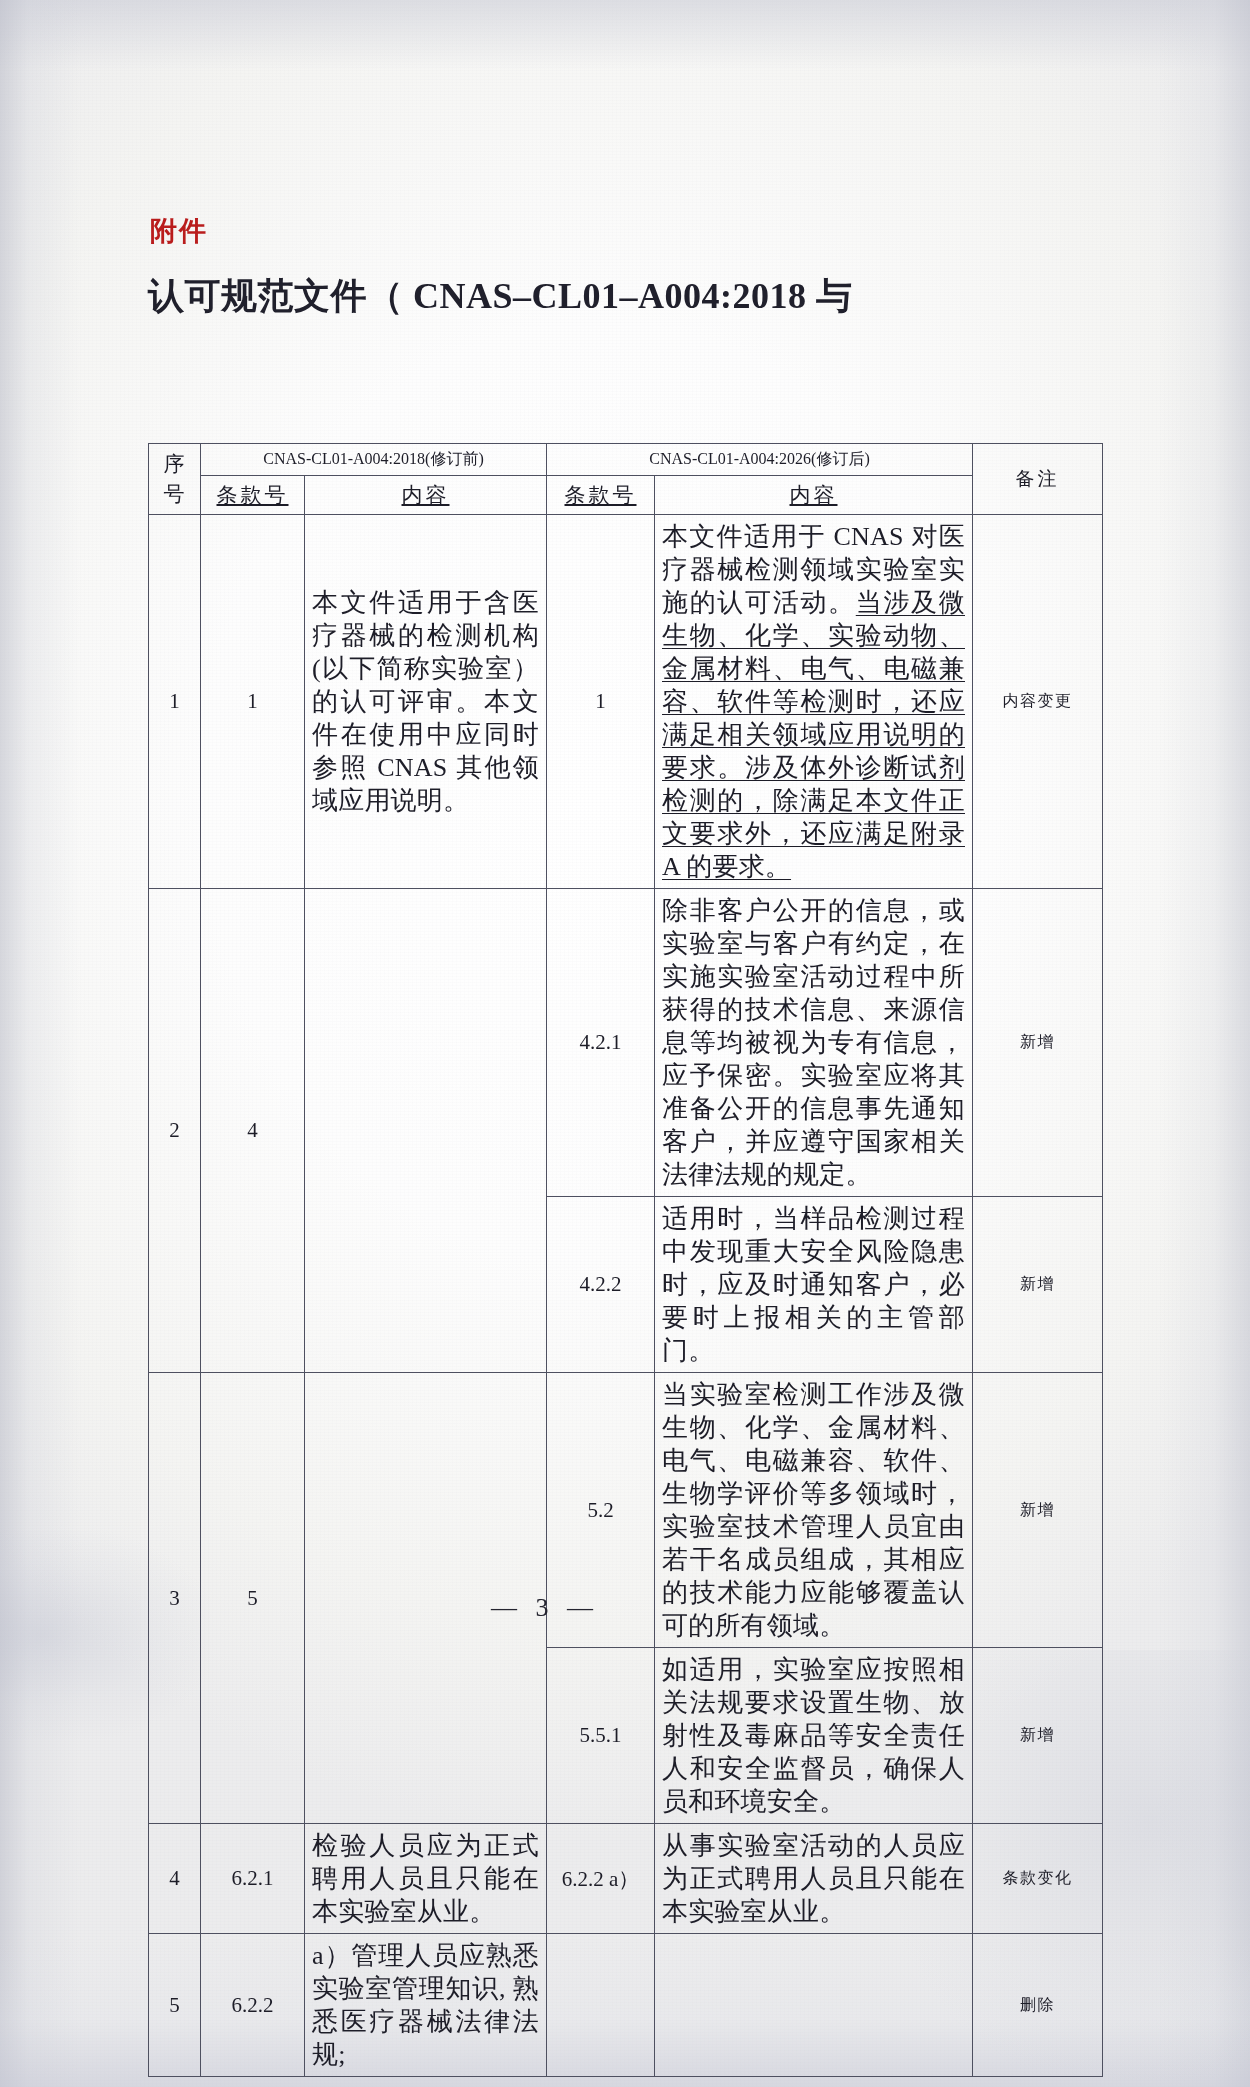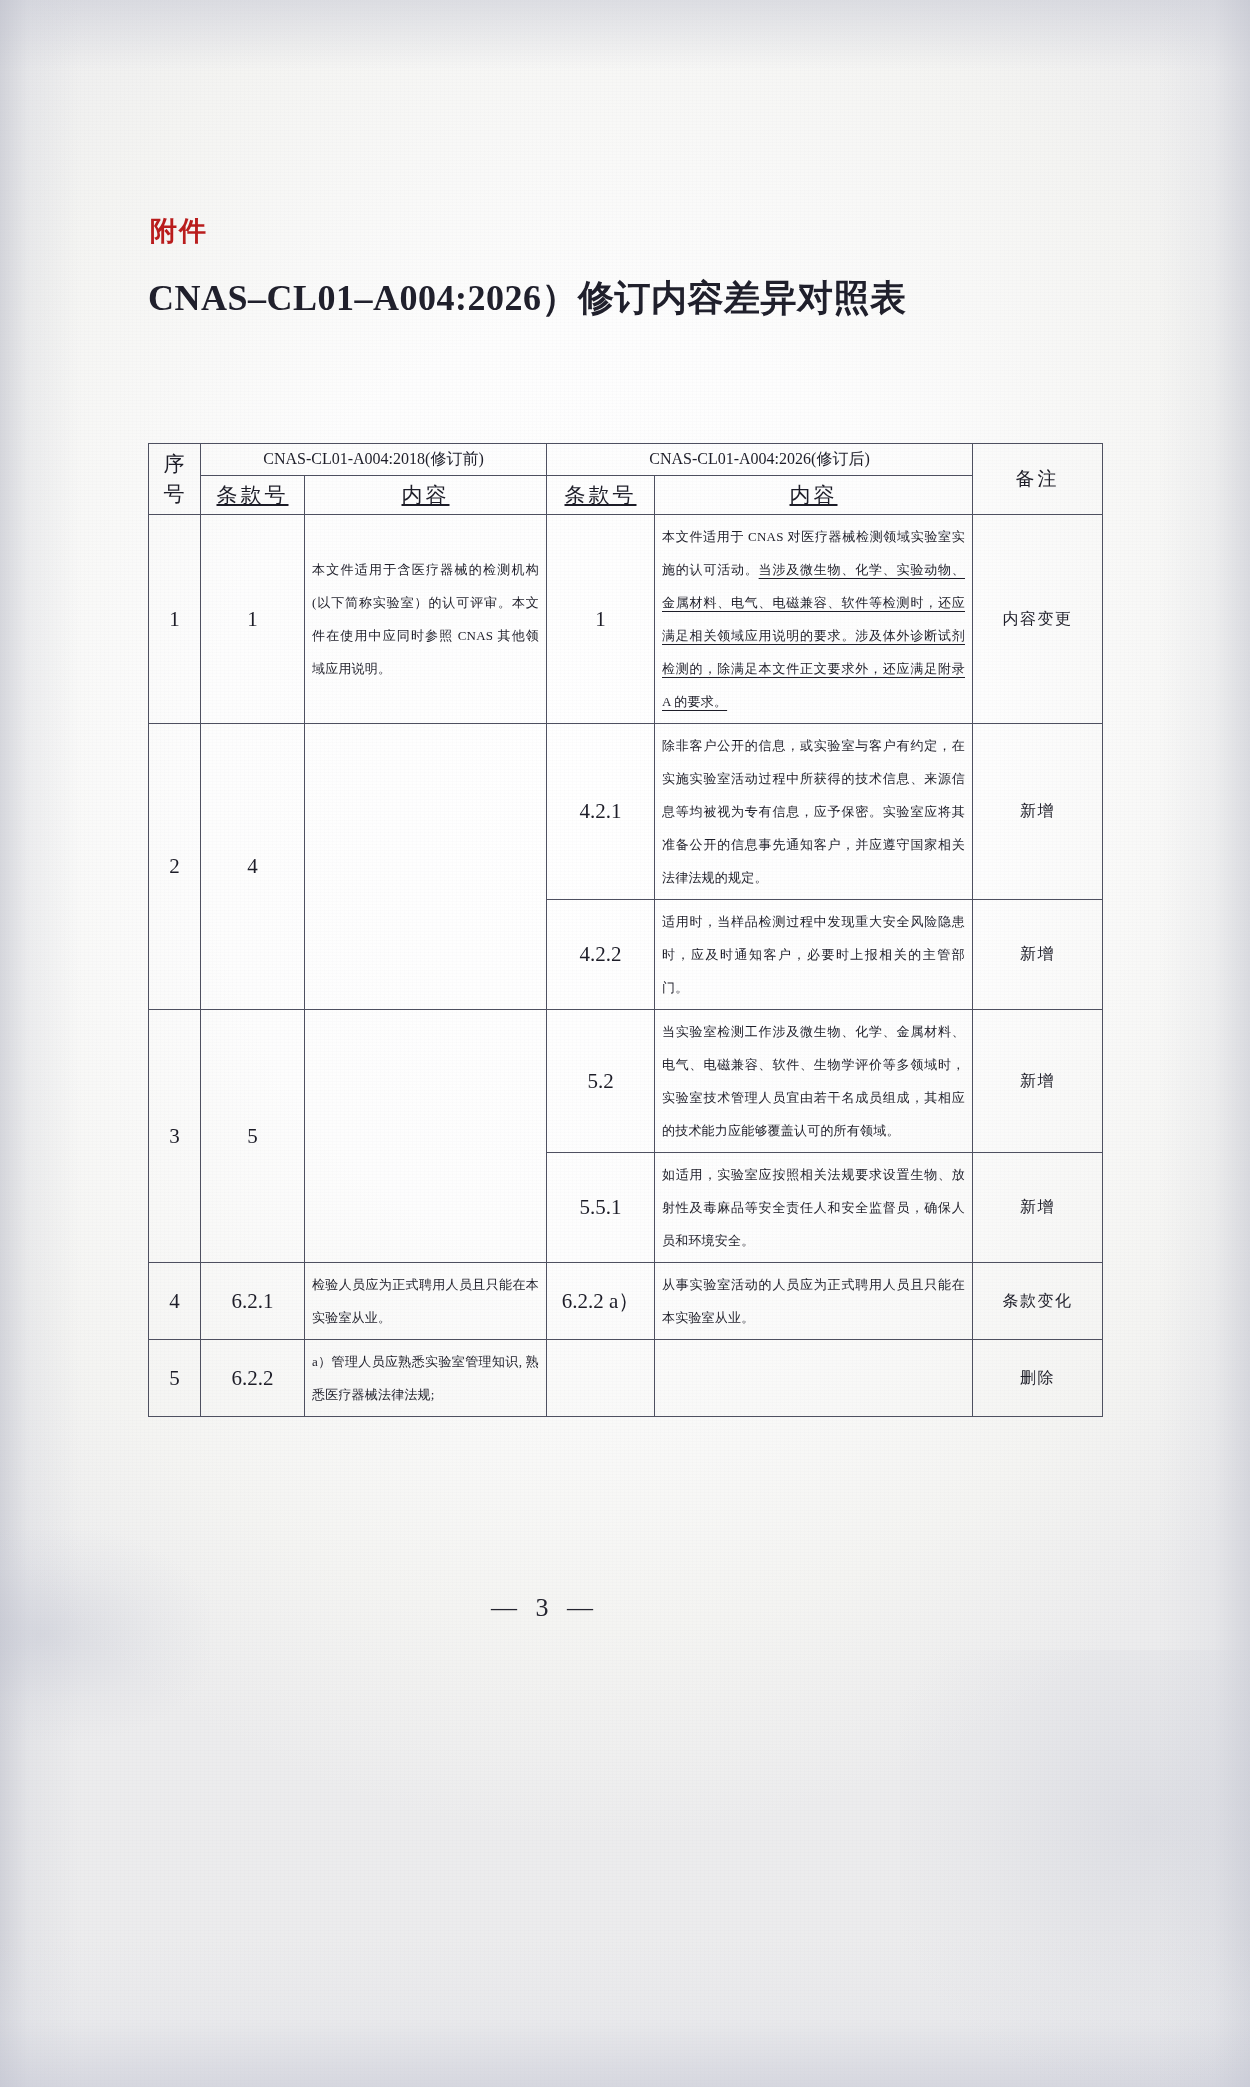--- a/index.html
+++ b/index.html
@@ -141,21 +141,21 @@
     text-align: center;
     letter-spacing: 3px;
   }
   td.num, td.clause {
     text-align: center;
     font-size: 21px;
     font-family: "Liberation Serif", "DejaVu Serif", serif;
     color: #1d1d28;
   }
   td.body {
-    font-size: 13px;
+    font-size: 26px;
     line-height: 33px;
     text-align: justify;
     text-justify: inter-ideograph;
     letter-spacing: 0.2px;
     font-family: "Liberation Serif", "DejaVu Serif", serif;
     padding: 11px 12px 11px 12px;
   }
   td.body .u {
     text-decoration: underline;
     text-underline-offset: 4px;
@@ -203,21 +203,21 @@
   <div class="scan-edge-b"></div>
   <div class="scan-blotch-a"></div>
   <div class="scan-blotch-b"></div>
 </div>
 
 <div class="content">
 
   <div class="attachment-label">附件</div>
 
   <div class="doc-title">
-    <span class="ln ln2">CNAS–CL01–A004:2026）修订内容差异对照表</span>
+    <span class="ln ln1">认可规范文件（ CNAS–CL01–A004:2018  与</span>
   </div>
 
   <div class="cmp-table-wrap">
     <table class="cmp">
       <colgroup>
         <col class="c-seq">
           <col class="c-cl-old">
           <col class="c-txt-old">
         <col class="c-cl-new">
           <col class="c-txt-new">

